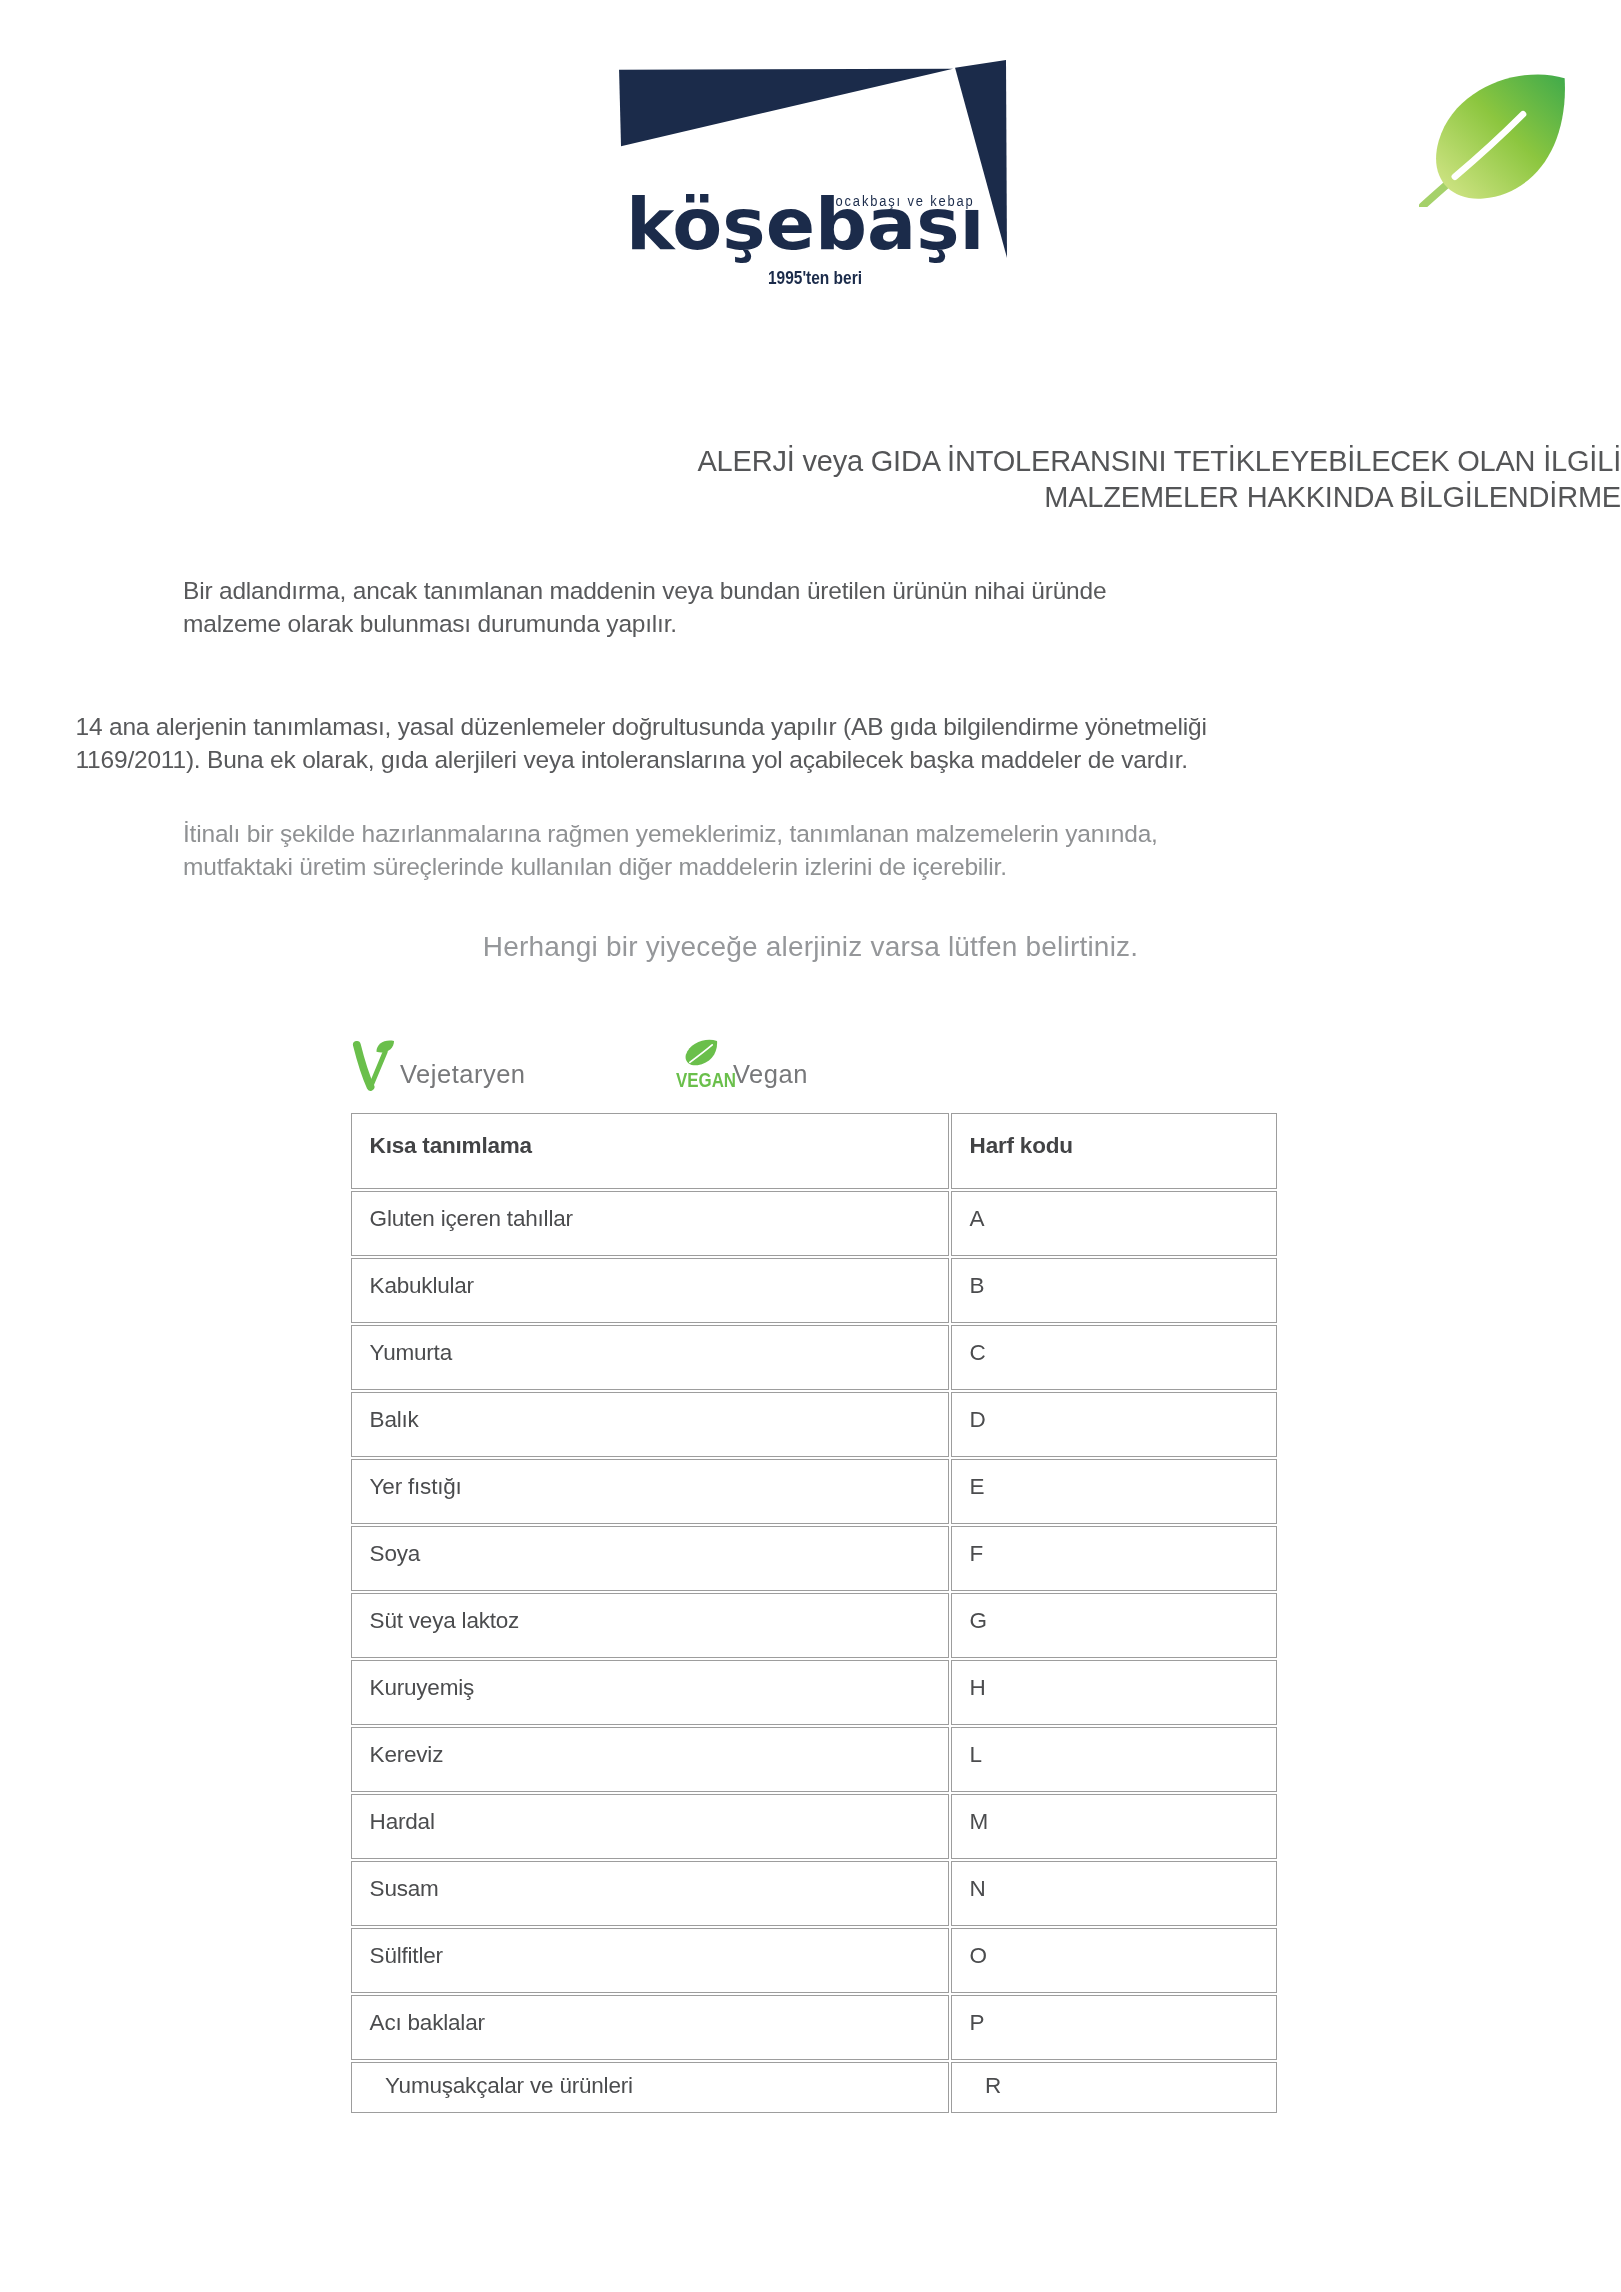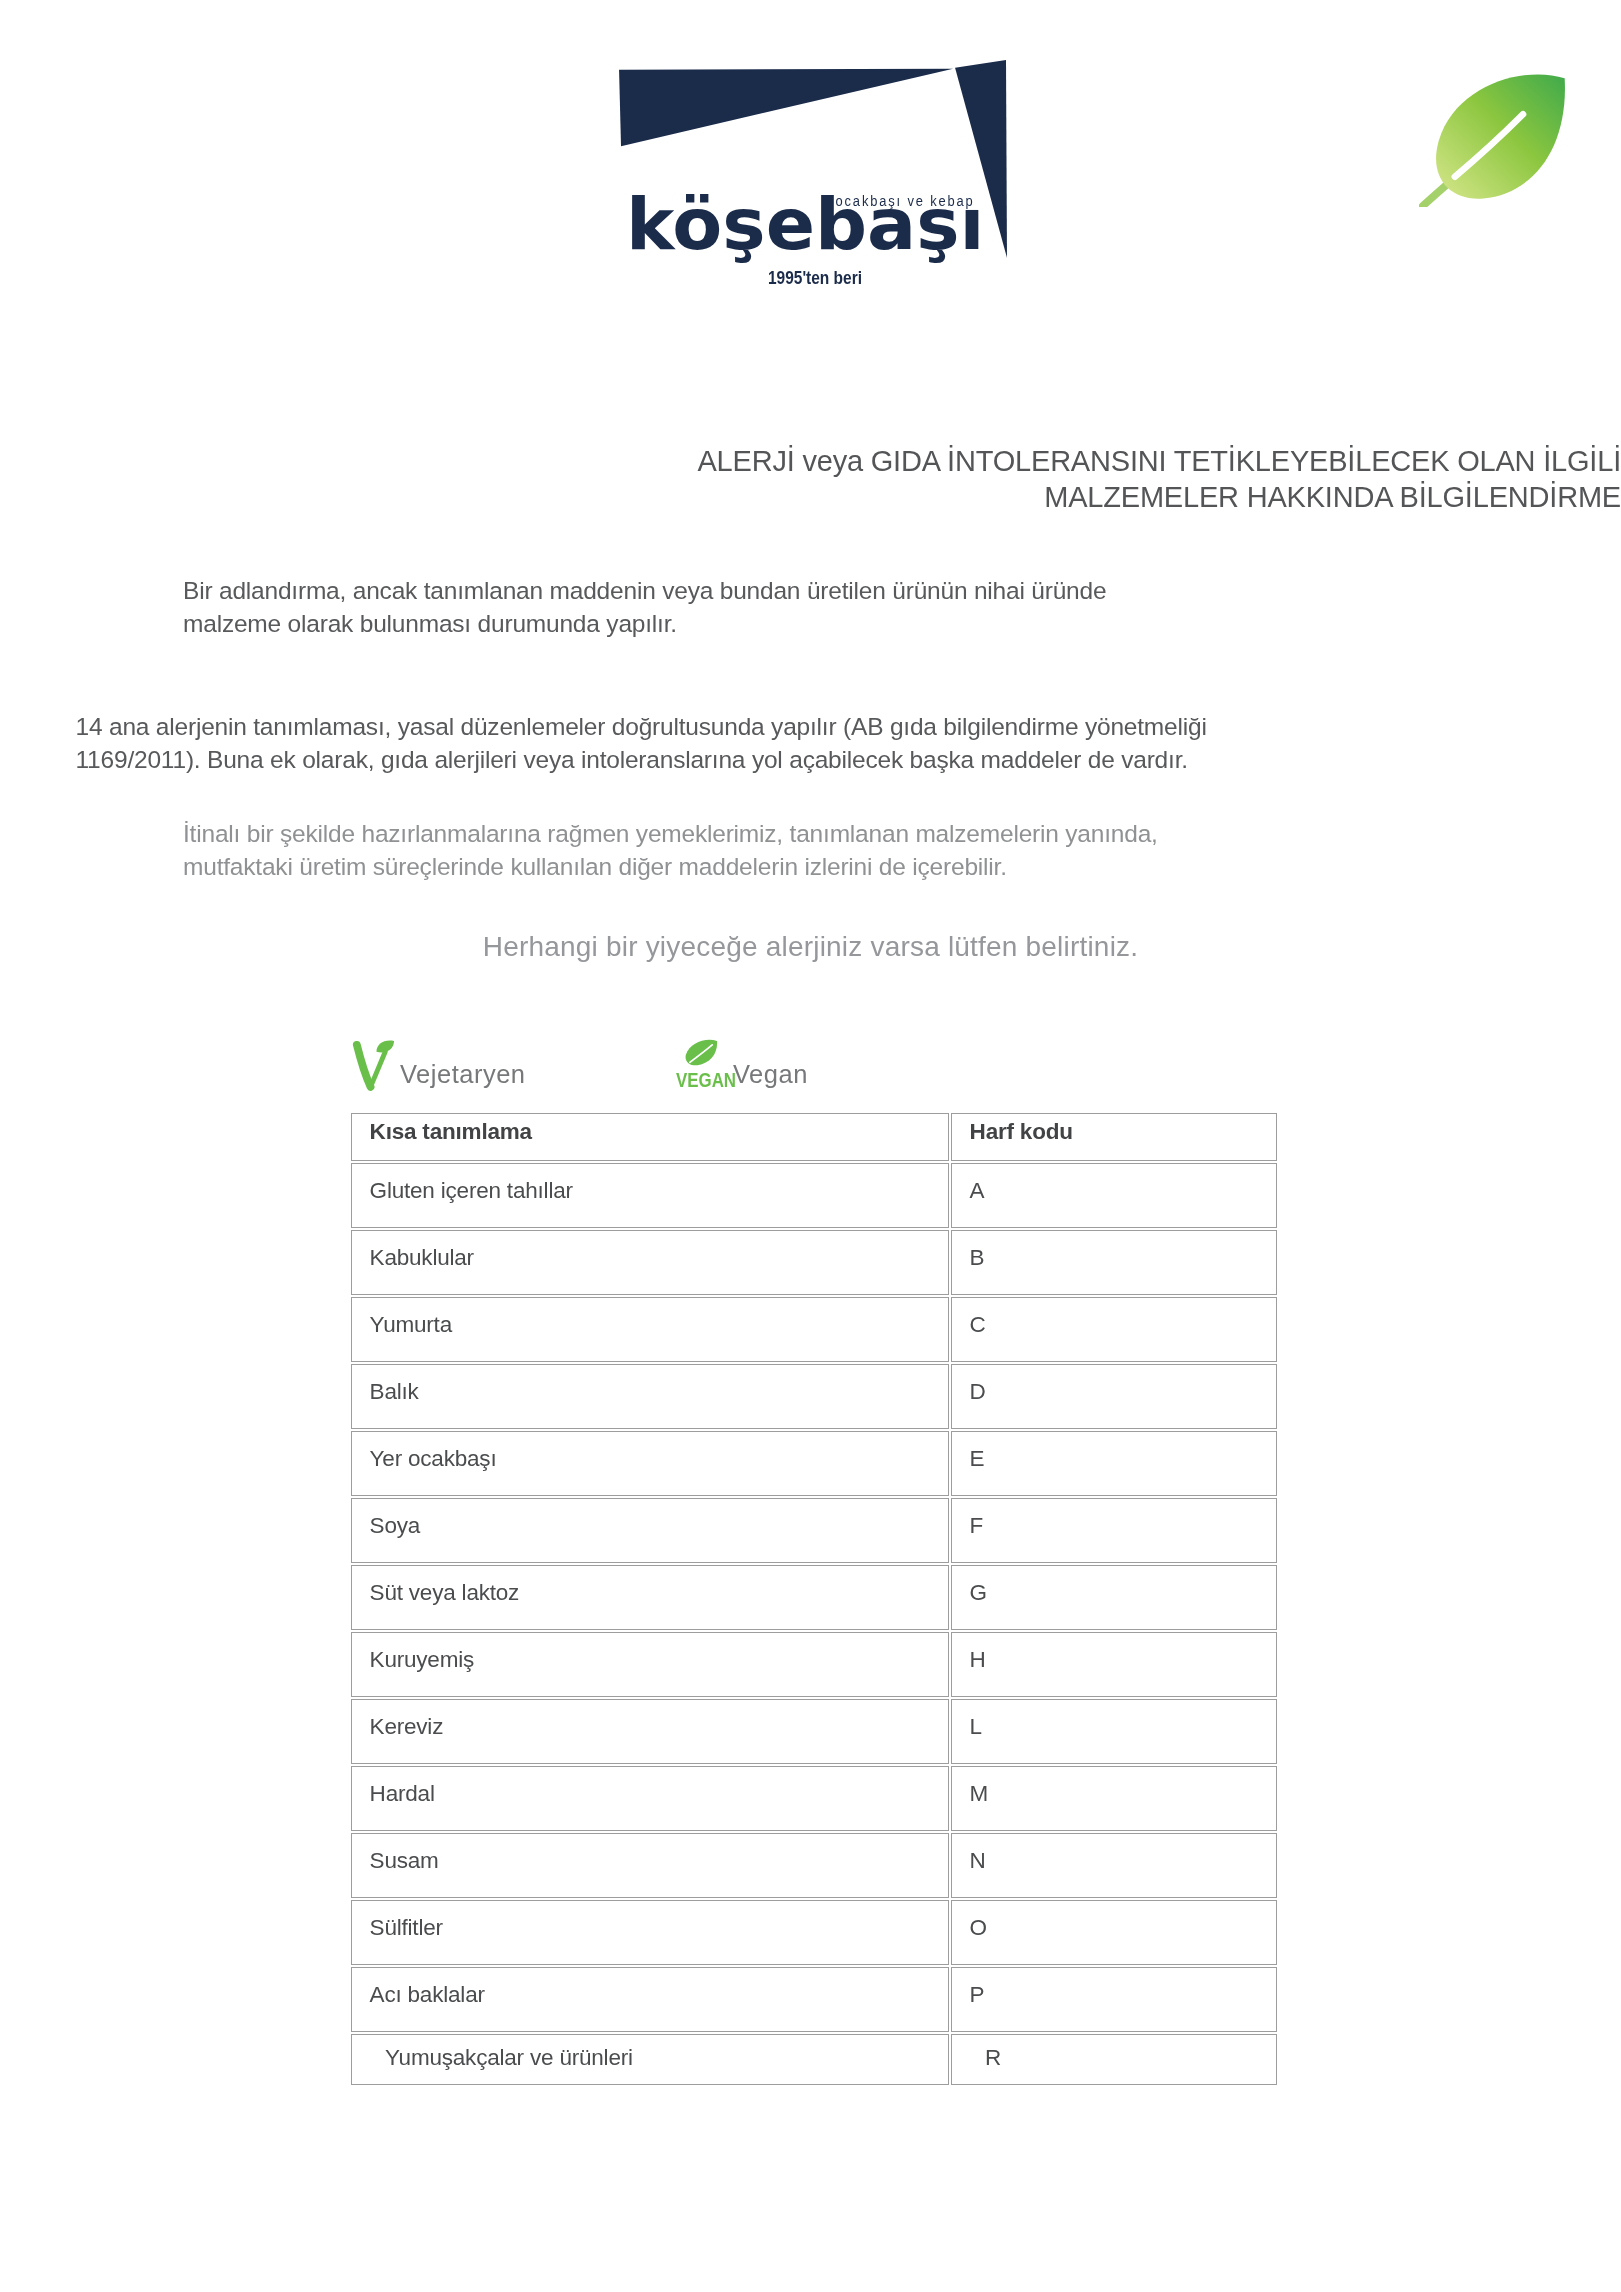--- a/index.html
+++ b/index.html
@@ -60,21 +60,21 @@
     position:absolute; left:349px; top:1111px; width:930px;
     border-collapse:separate; border-spacing:2px;
     table-layout:fixed;
   }
   table.allergen th, table.allergen td {
     border:1px solid #9d9d9d; background:#fff;
     text-align:left; vertical-align:middle;
     color:#4b4c4e; font-size:22.5px; letter-spacing:-0.2px;
     padding:0 9.8px 9.8px 17.6px;
   }
-  table.allergen th { font-weight:bold; color:#424345; height:48px; }
+  table.allergen th { font-weight:bold; color:#424345; height:76px; }
   table.allergen td { height:65px; font-weight:400; }
   table.allergen tr:last-child td { height:51px; padding-bottom:3.9px;padding-left:33px; }
   col.c1 { width:598px; }
 </style>
 </head>
 <body>
 
 <div class="page">
 
   <div class="logo">
@@ -173,21 +173,21 @@
         </tr>
         <tr>
           <td>Yumurta</td>
           <td>C</td>
         </tr>
         <tr>
           <td>Balık</td>
           <td>D</td>
         </tr>
         <tr>
-          <td>Yer ocakbaşı</td>
+          <td>Yer fıstığı</td>
           <td>E</td>
         </tr>
         <tr>
           <td>Soya</td>
           <td>F</td>
         </tr>
         <tr>
           <td>Süt veya laktoz</td>
           <td>G</td>
         </tr>

